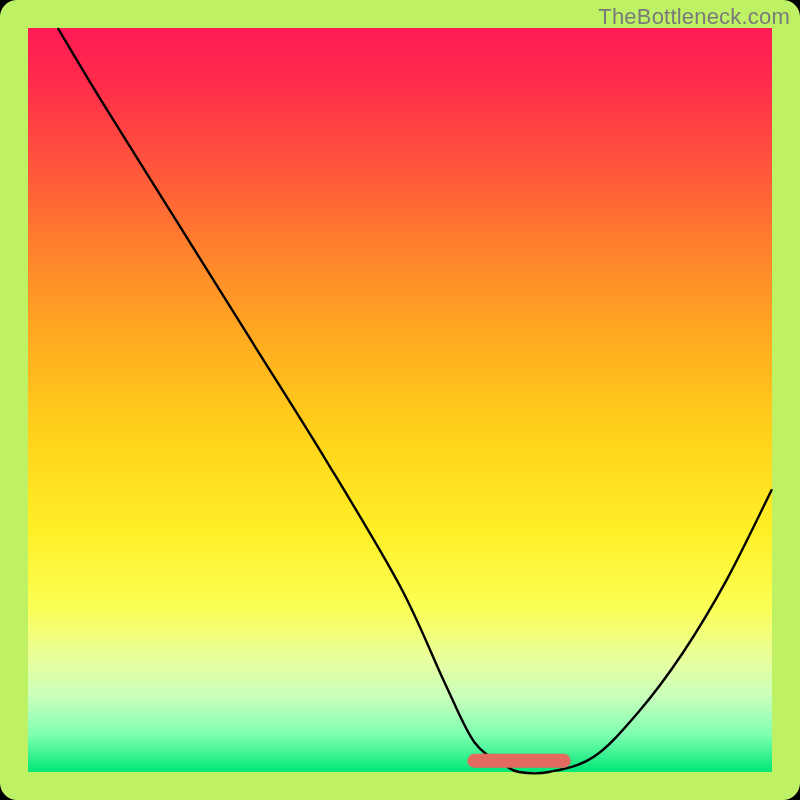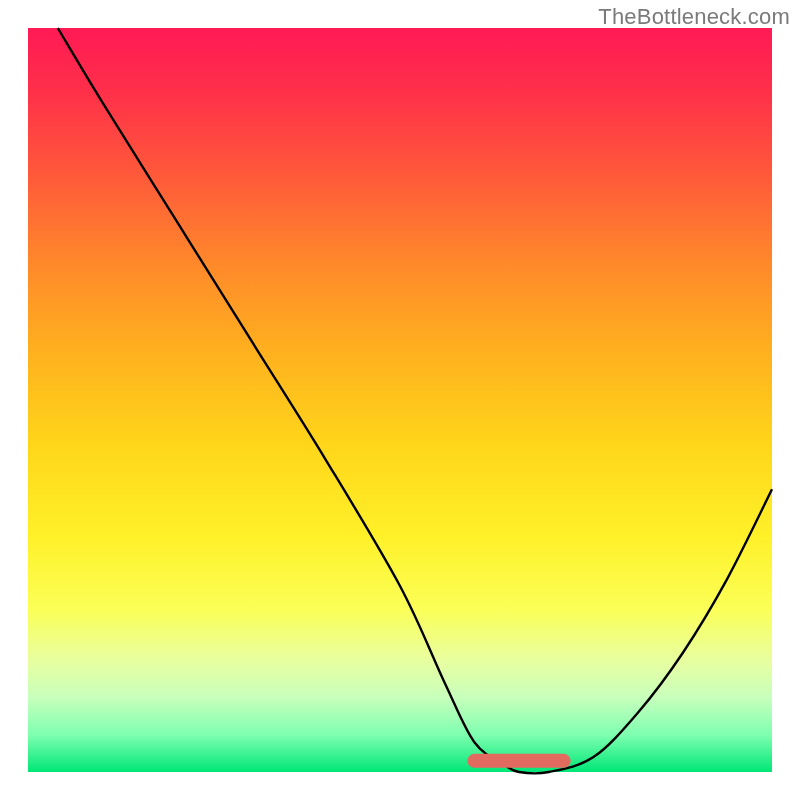--- a/index.html
+++ b/index.html
@@ -10,21 +10,22 @@
     background: #000;
     overflow: hidden;
     font-family: Arial, Helvetica, sans-serif;
   }
   .frame {
     position: absolute;
     left: 0;
     top: 0;
     width: 800px;
     height: 800px;
-    background: #ffffff;
+    background: #bef264;
+    border-radius: 17px;
   }
   .plot {
     position: absolute;
     left: 28px;
     top: 28px;
     width: 744px;
     height: 744px;
     
     background: linear-gradient(
       to bottom,

